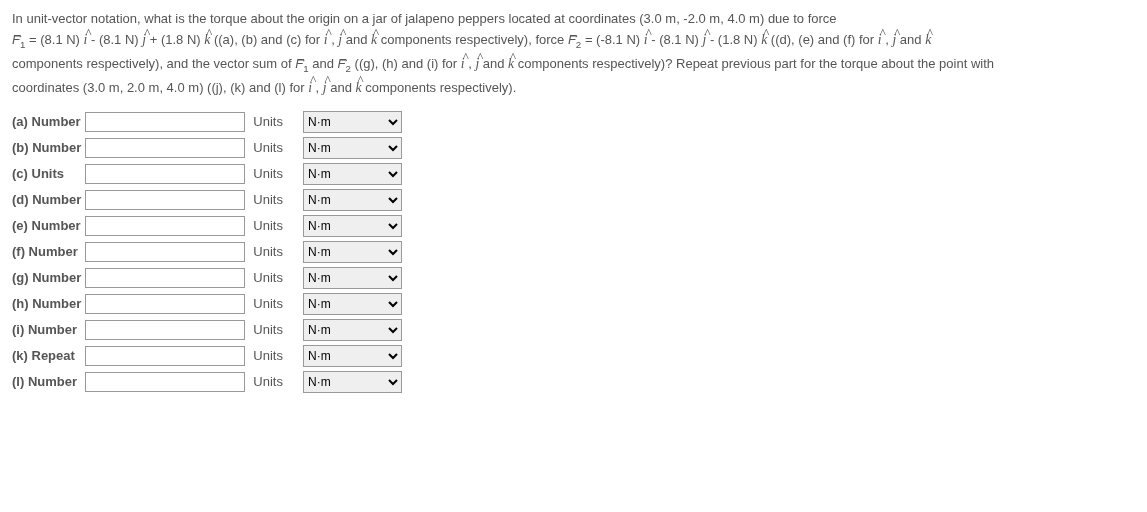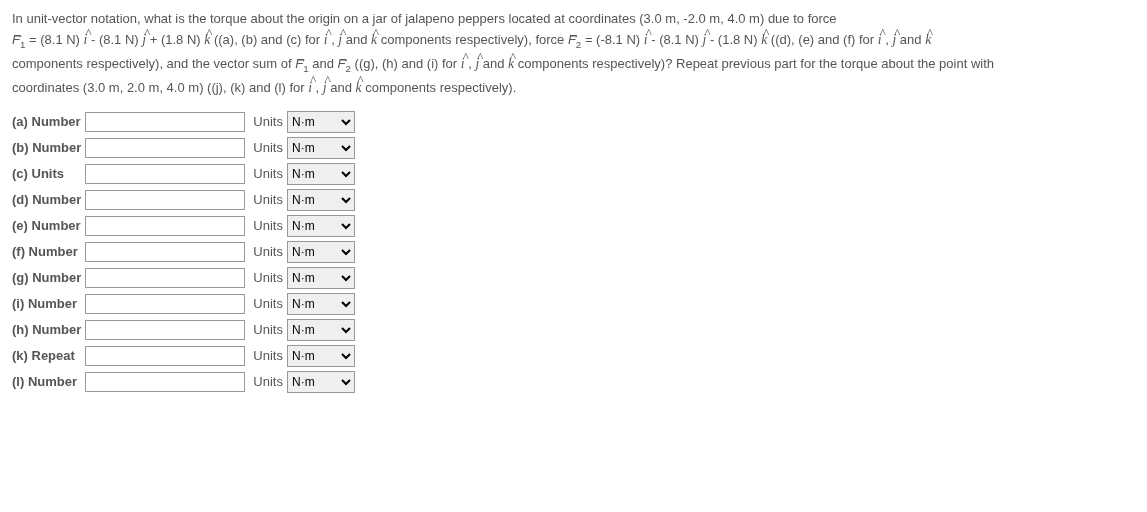--- a/index.html
+++ b/index.html
@@ -65,25 +65,25 @@
       padding-right: 4px;
     }
     .num-input {
       width: 160px;
       height: 20px;
       border: 1px solid #999;
       font-size: 12px;
     }
     .units-label {
       padding-left: 2px;
-      padding-right: 4px;
+      padding-right: 20px;
       text-align: right;
     }
     .unit-select {
-      width: 68px;
+      width: 99px;
       height: 22px;
       border: 1px solid #999;
       font-size: 12px;
       background: #efefef;
     }
     sub { font-size: 0.75em; }
   </style>
 </head>
 <body>
 
@@ -139,27 +139,27 @@
     <div class="cell units-label">Units</div>
     <div class="cell"><select class="unit-select"><option>N·m</option></select></div>
   </div>
   <div class="row">
     <div class="cell label">(g) Number</div>
     <div class="cell"><input type="text" class="num-input" style=""></div>
     <div class="cell units-label">Units</div>
     <div class="cell"><select class="unit-select"><option>N·m</option></select></div>
   </div>
   <div class="row">
-    <div class="cell label">(i) Number</div>
+    <div class="cell label">(h) Number</div>
     <div class="cell"><input type="text" class="num-input" style=""></div>
     <div class="cell units-label">Units</div>
     <div class="cell"><select class="unit-select"><option>N·m</option></select></div>
   </div>
   <div class="row">
-    <div class="cell label">(h) Number</div>
+    <div class="cell label">(i) Number</div>
     <div class="cell"><input type="text" class="num-input" style=""></div>
     <div class="cell units-label">Units</div>
     <div class="cell"><select class="unit-select"><option>N·m</option></select></div>
   </div>
   <div class="row">
     <div class="cell label">(k) Repeat</div>
     <div class="cell"><input type="text" class="num-input" style=""></div>
     <div class="cell units-label">Units</div>
     <div class="cell"><select class="unit-select"><option>N·m</option></select></div>
   </div>

